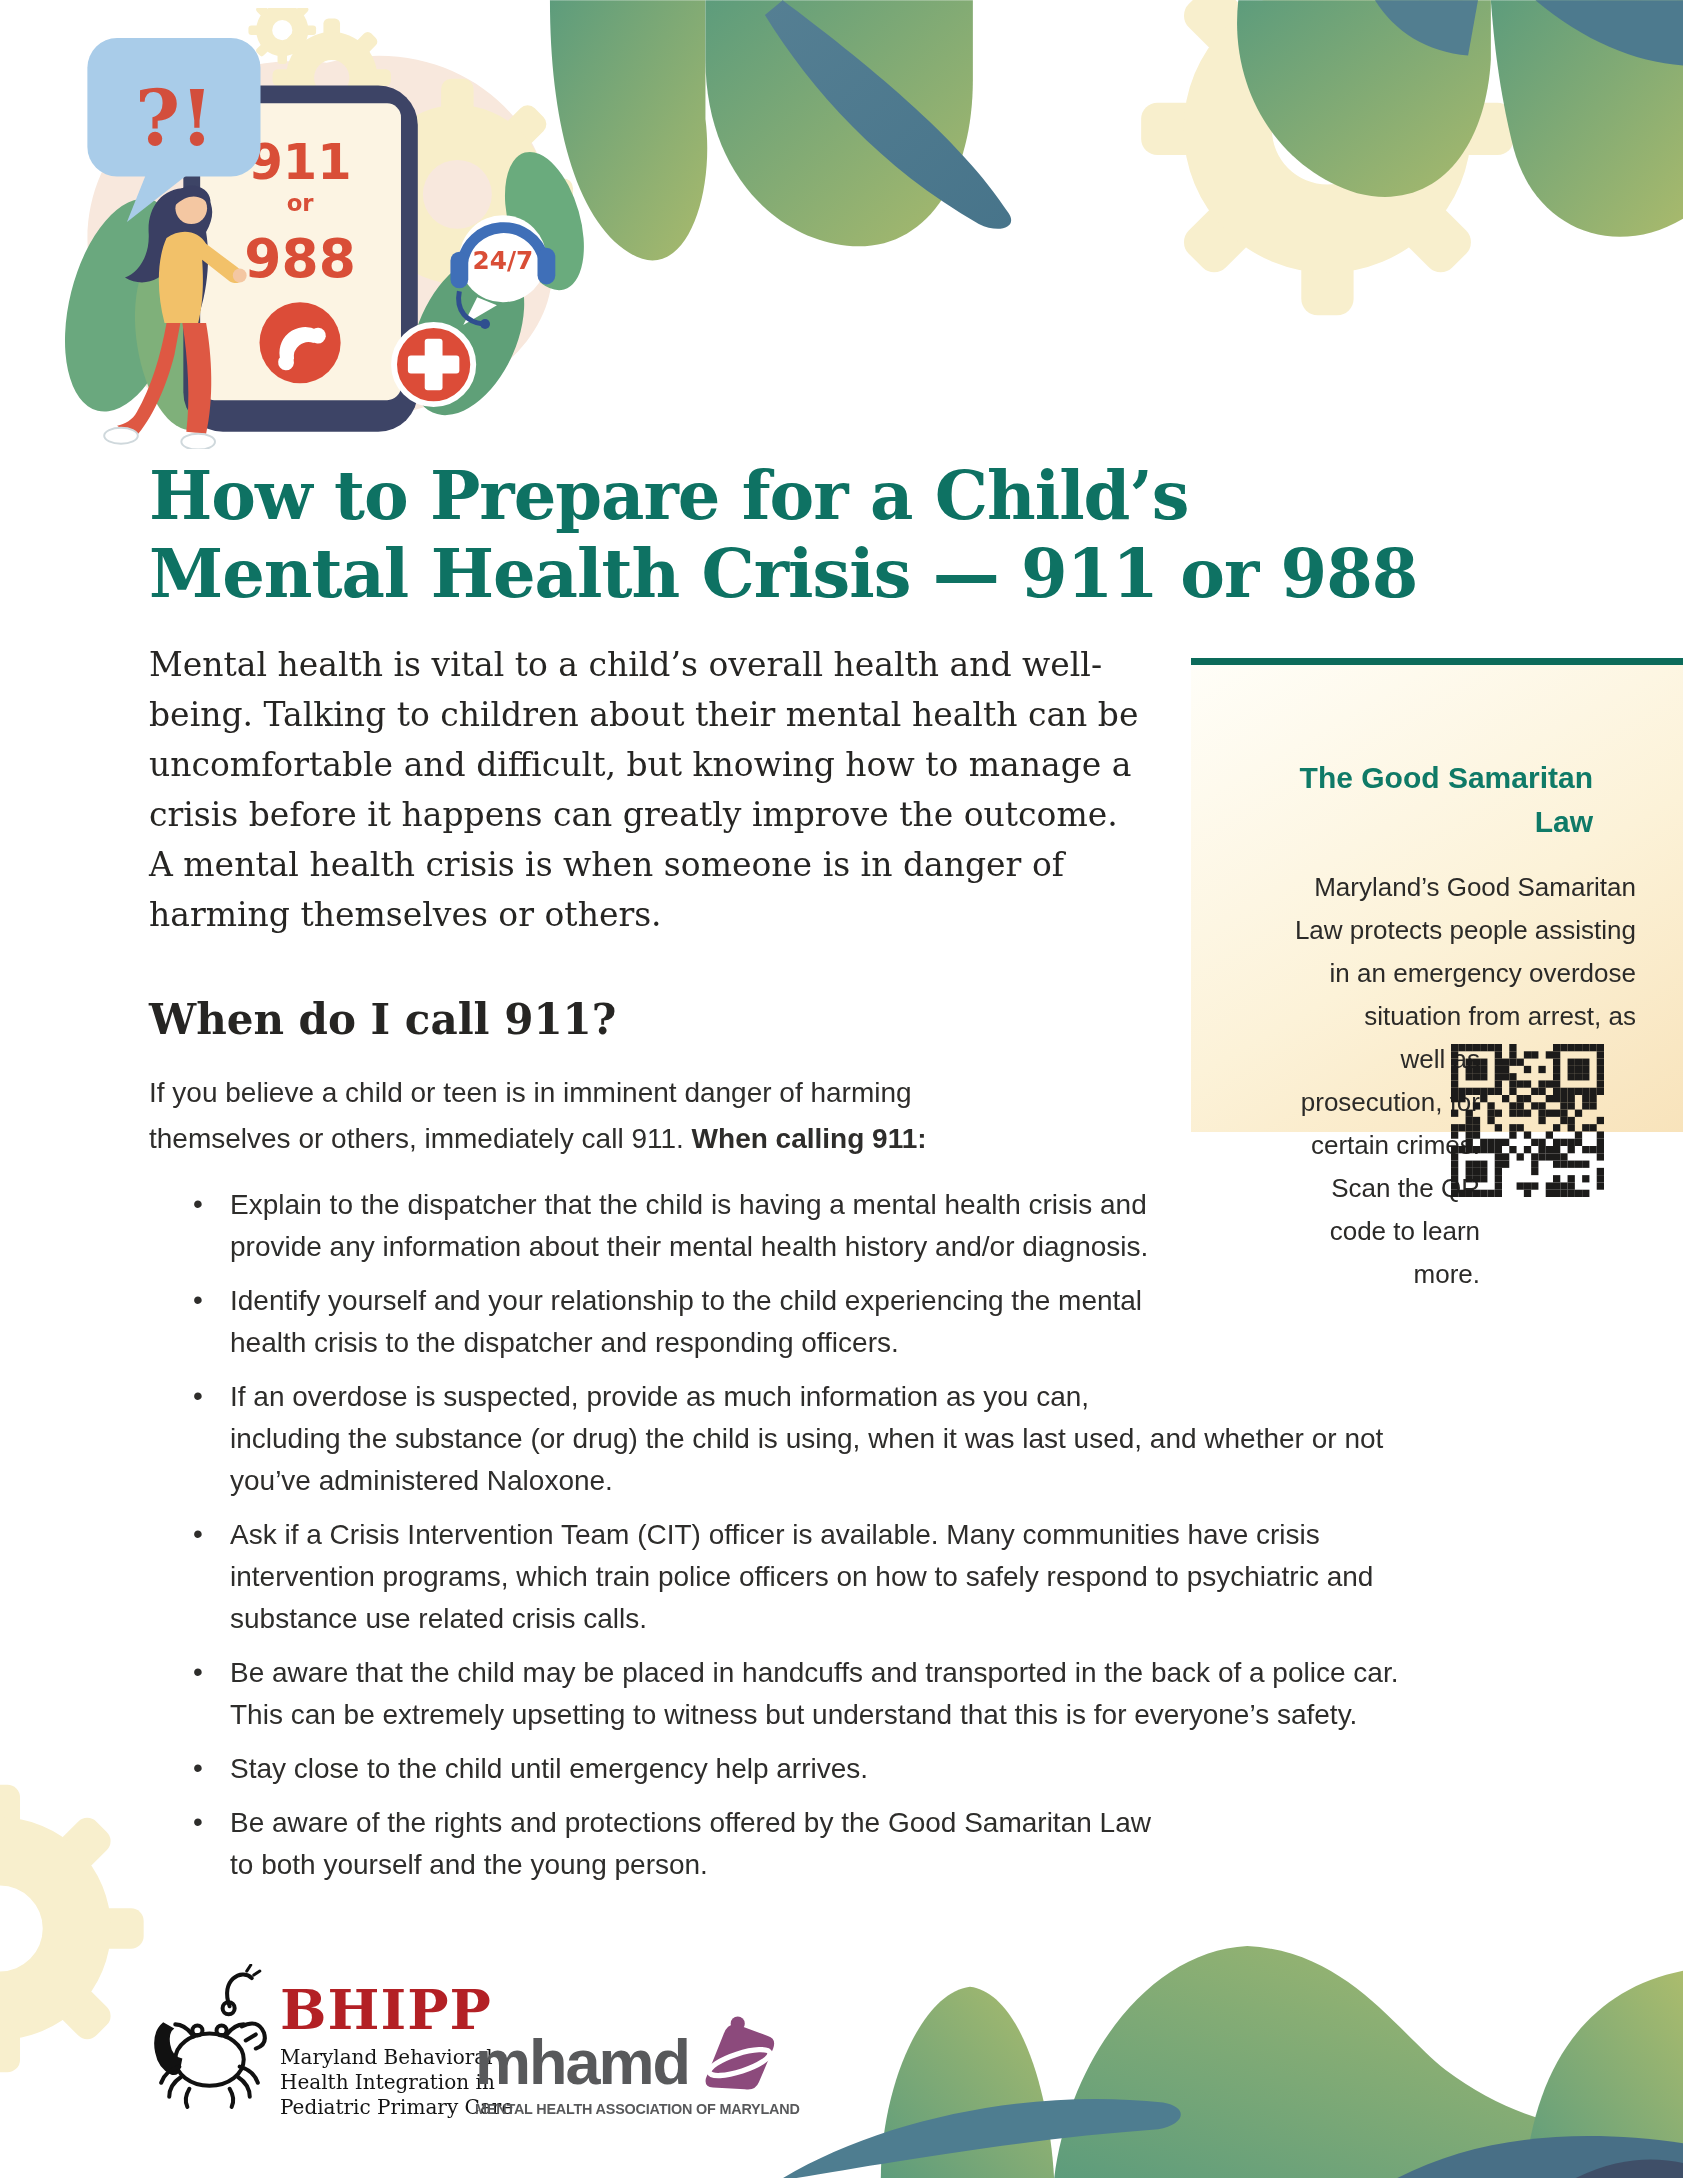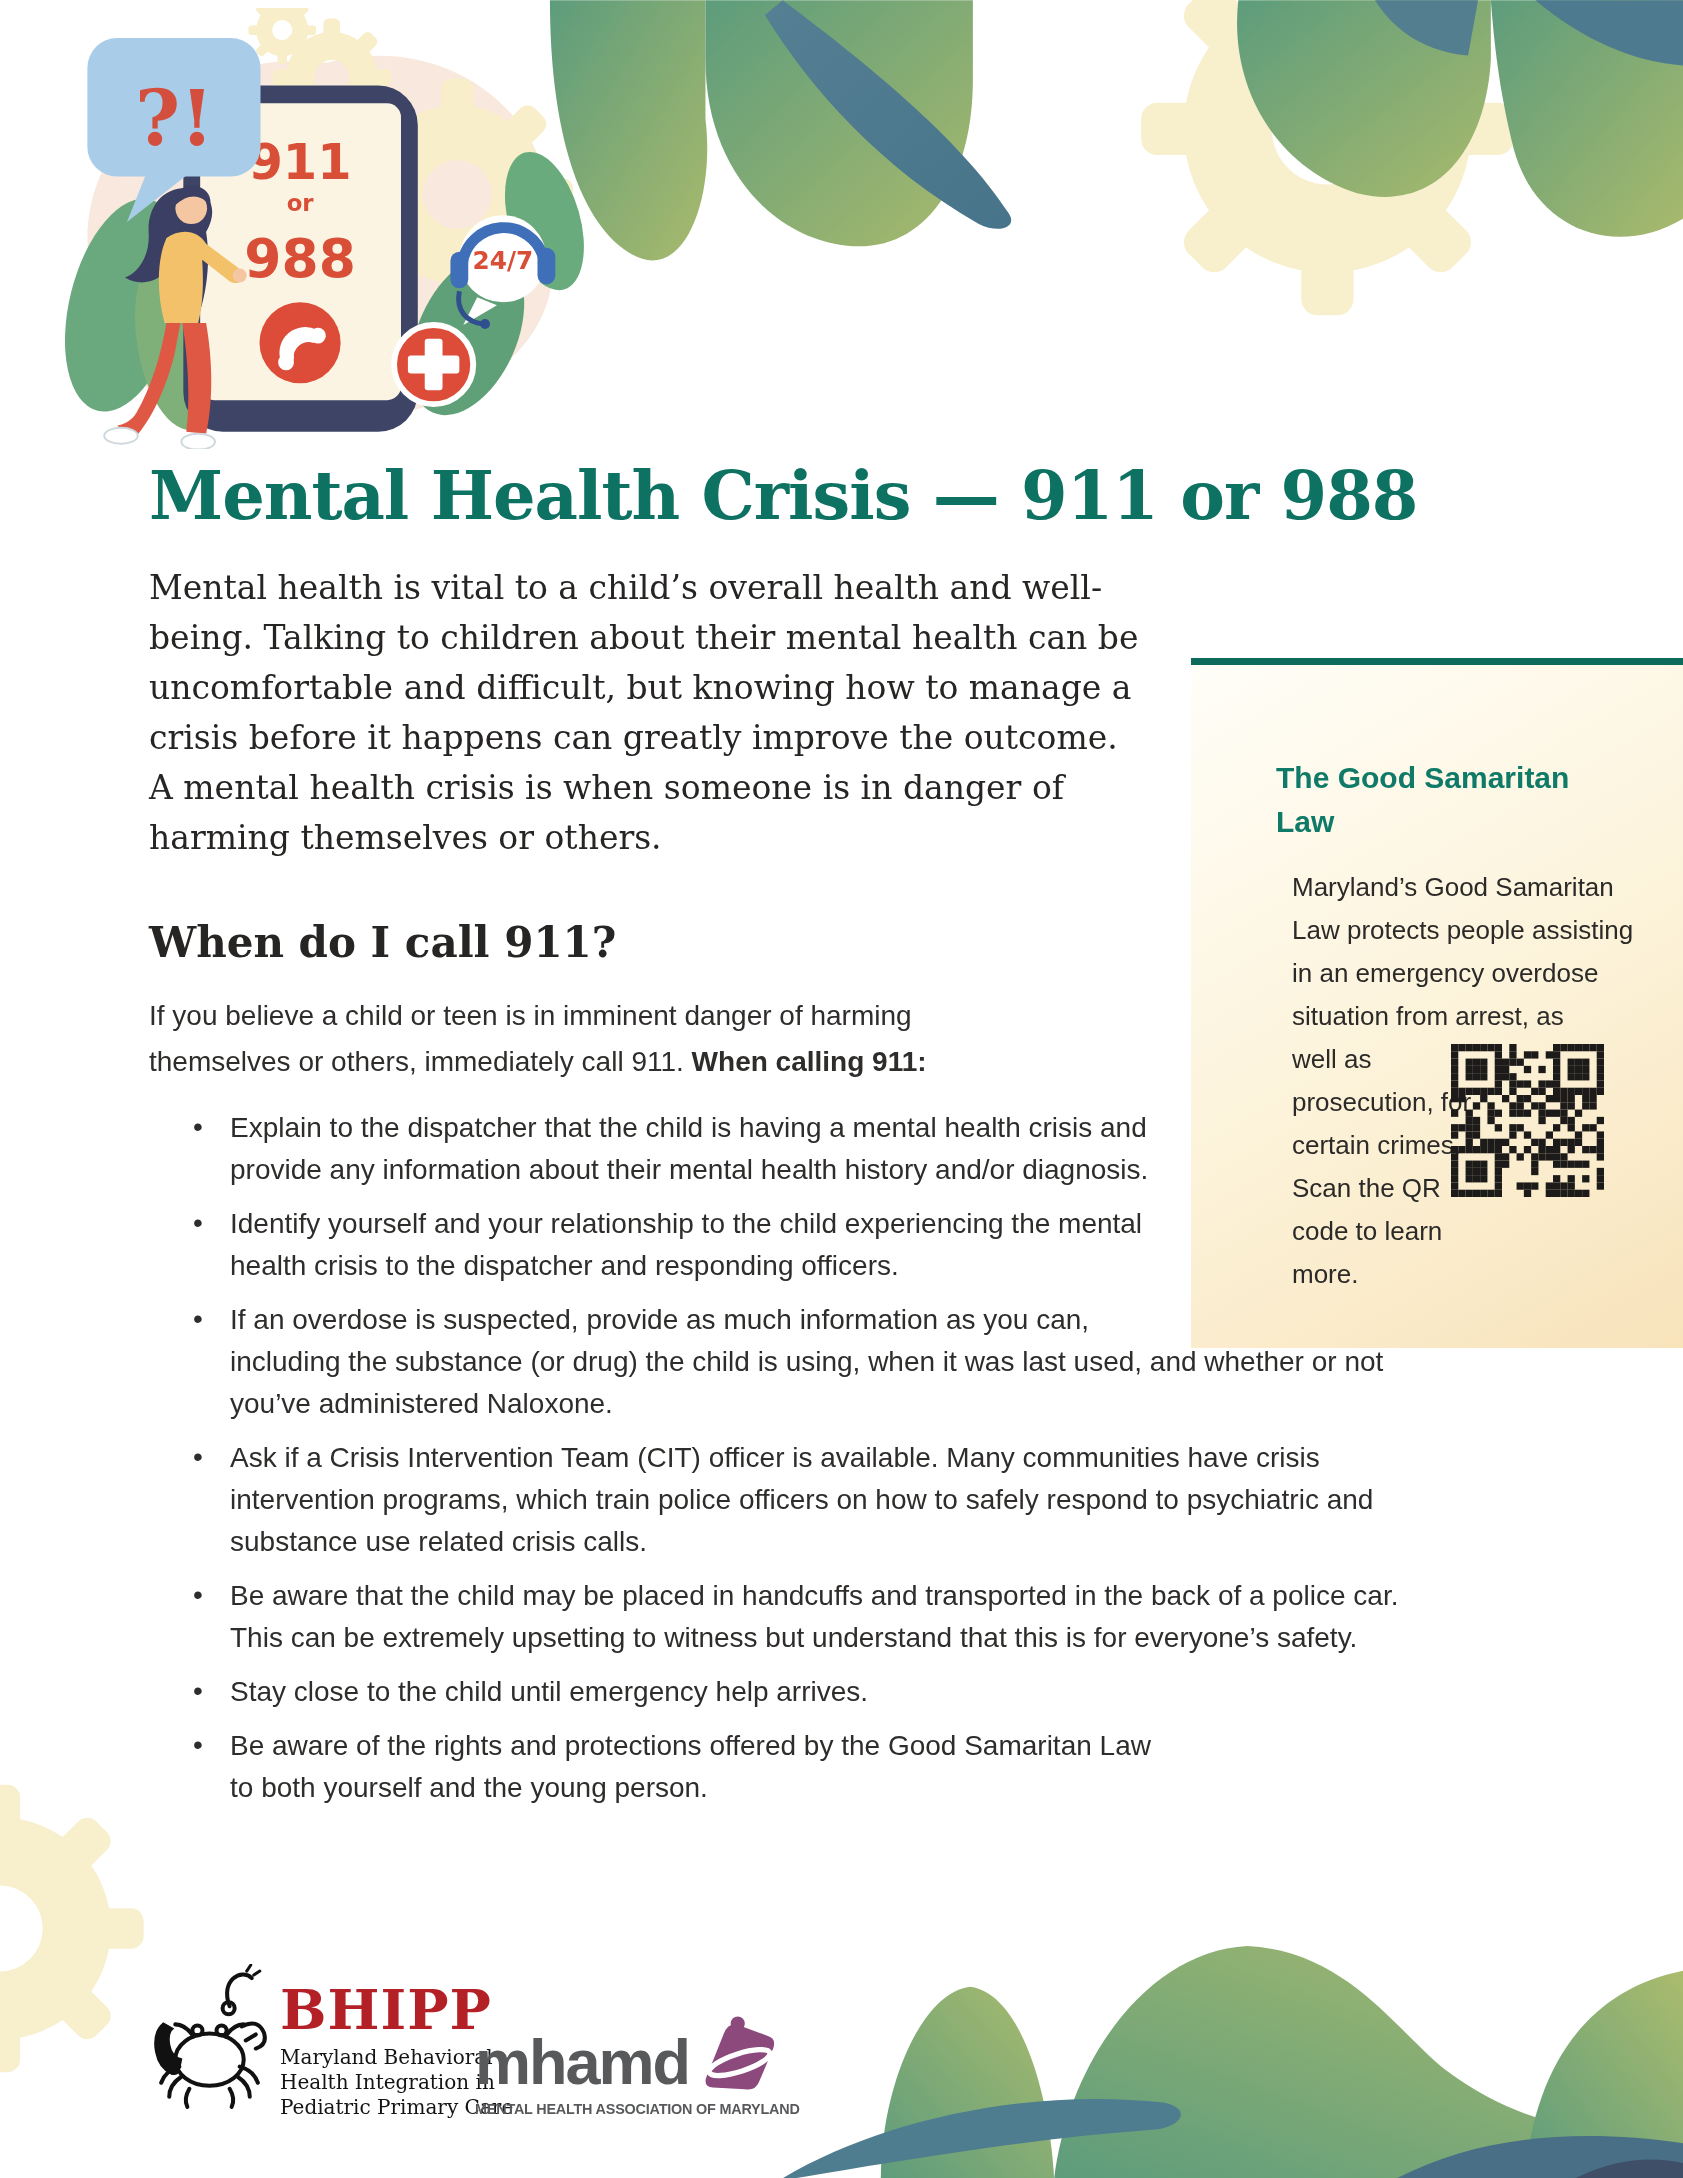--- a/index.html
+++ b/index.html
@@ -17,23 +17,23 @@
          color:#262523;max-width:990px;margin:28px 0 0 0;}
   .h2{font-family:"DejaVu Serif","Liberation Serif",serif;font-weight:600;font-size:42px;
       color:#262523;margin:55px 0 4px 0;}
   .lead{font-size:28px;line-height:46px;max-width:901px;margin:26px 0 0 0;}
   .lead b{font-weight:bold;}
   ul.bullets{list-style:none;margin:22px 0 0 0;padding:0;font-size:28px;line-height:42px;}
   ul.bullets li{position:relative;padding-left:81px;margin-bottom:12px;white-space:pre-line;}
   ul.bullets li::before{content:"\2022";position:absolute;left:44px;top:-1px;}
 
   
-  .sidebar{position:absolute;left:1191px;top:658px;width:492px;height:690px;box-sizing:border-box;
+  .sidebar{position:absolute;left:1191px;top:658px;width:492px;height:474px;box-sizing:border-box;
            border-top:7px solid #0c6b5a;padding:91px 31px 15px 85px;
-           background:linear-gradient(150deg,#fffef8 0%,#fcf2d8 55%,#f8e3bb 100%);}
+           background:linear-gradient(150deg,#fffef8 0%,#fcf2d8 55%,#f8e3bb 100%);text-align:right;}
   .sidebar h3{margin:0 0 22px 0;font-size:30px;line-height:44px;font-weight:bold;color:#0f7a67;width:317px;}
   .sidebar p{margin:16px;font-size:26px;line-height:43px;color:#2b2a28;}
   .sb-narrow{display:block;width:188px;}
   .qr{position:absolute;top:379px;right:79px;width:153px;height:153px;}
 
   
   .bhipp{position:absolute;left:149px;top:1962px;display:flex;align-items:flex-end;}
   .bhipp-word{font-family:"DejaVu Serif","Liberation Serif",serif;font-weight:bold;font-size:55px;
               color:#b32025;letter-spacing:1px;line-height:1;margin-top:20px;}
   .bhipp-tag{font-family:"DejaVu Serif","Liberation Serif",serif;font-size:20px;line-height:25px;
@@ -158,20 +158,21 @@
     <path fill="#486f86" d="M850,250 C930,208 1030,198 1140,214 L1140,250 Z"></path>
     <path fill="#3f4f68" d="M1030,250 C1075,228 1110,228 1140,234 L1140,250 Z"></path>
   </svg>
 
   <svg class="abs" style="left:-15px;top:1780px" width="188" height="297" viewBox="0 0 190 300">
     <use href="#gear" transform="translate(15,150) scale(2.55)" fill="#f8efcd"></use>
   </svg>
 
   <div class="content">
     <h1 class="page-title" style="margin:0">
+      <span style="display:block">How to Prepare for a Child’s</span>
       <span style="display:block">Mental Health Crisis — 911 or 988</span>
     </h1>
 
     <div class="float-spacer"></div>
 
     <p class="intro">Mental health is vital to a child’s overall health and well-being. Talking to children about their mental health can be uncomfortable and difficult, but knowing how to manage a crisis before it happens can greatly improve the outcome. A mental health crisis is when someone is in danger of harming themselves or others.</p>
 
     <h2 class="h2">When do I call 911?</h2>
 
     <p class="lead"><span>If you believe a child or teen is in imminent danger of harming themselves or others, immediately call 911. </span><b>When calling 911:</b></p>

